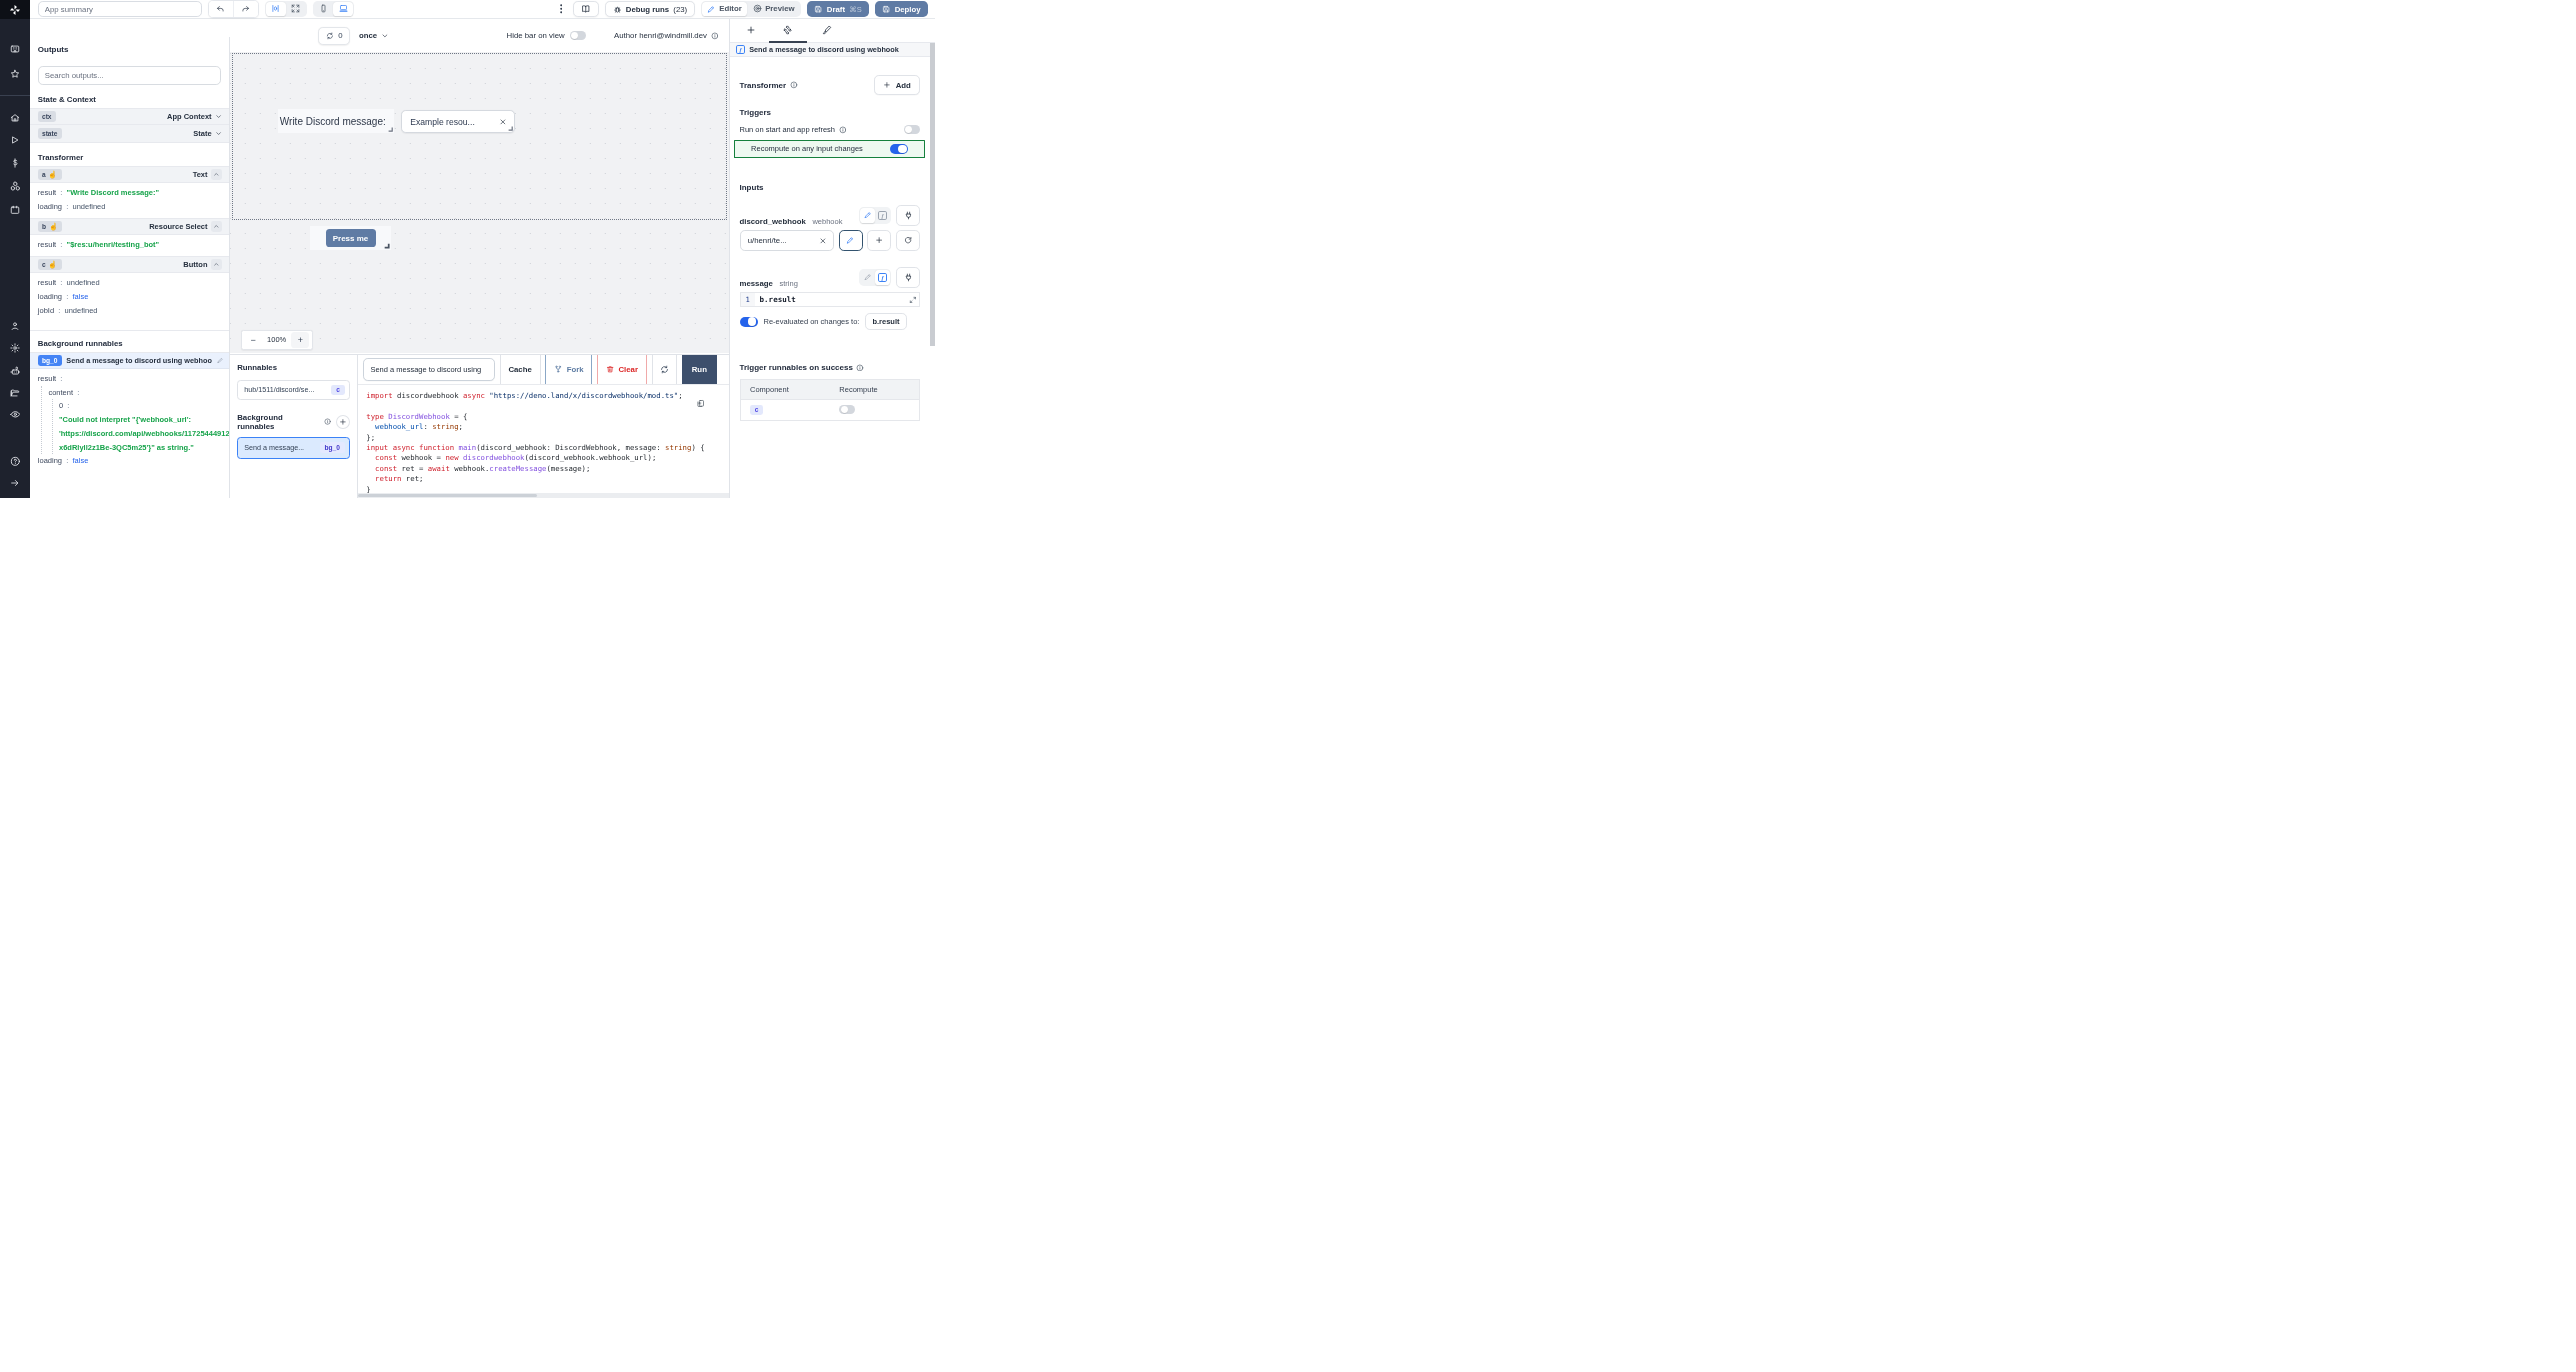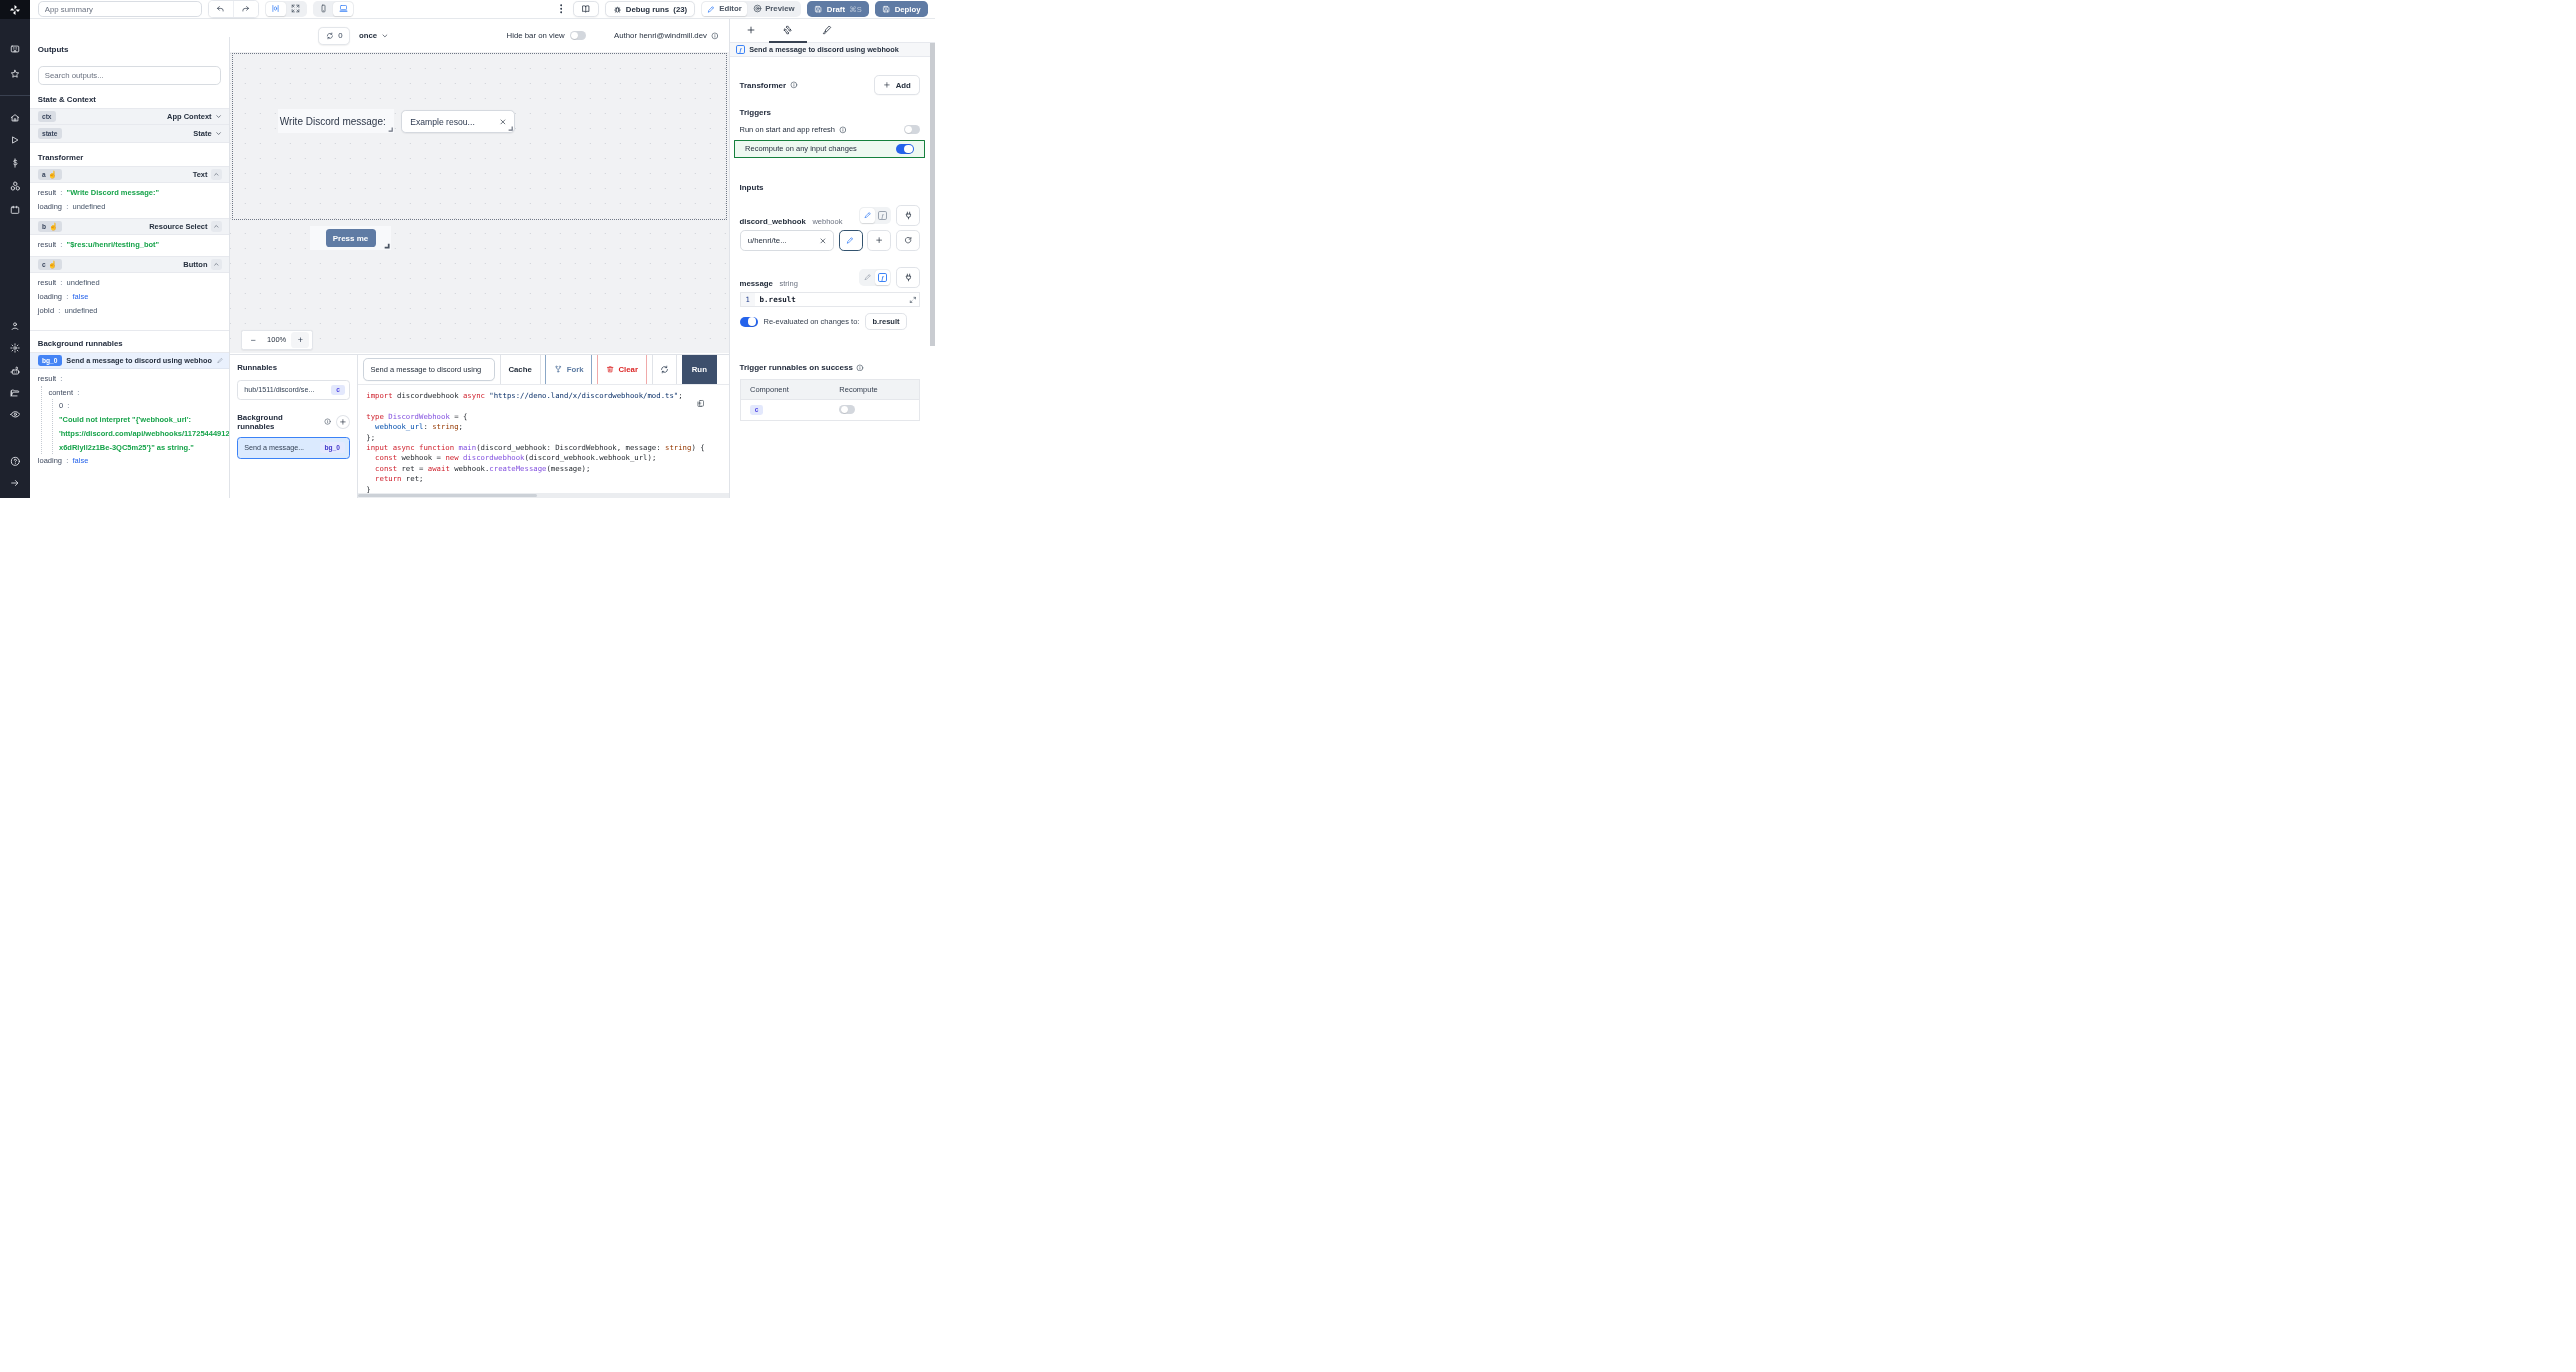--- a/index.html
+++ b/index.html
@@ -22,21 +22,21 @@
   .summary-input::placeholder { color:#6b7280; }
   .btn-group { display:flex; border:0.6px solid #e4e7ec; border-radius:4.8px; overflow:hidden; background:#fff; margin-left:6px; box-shadow:0 0.6px 1.2px rgba(0,0,0,.04); }
   .btn-group .gbtn { width:24.4px; height:15.5px; display:flex; align-items:center; justify-content:center; color:#374151; cursor:pointer; background:#fff; }
   .btn-group .gbtn + .gbtn { border-left:0.6px solid #eceef2; }
   .seg { display:flex; background:#eef0f3; border-radius:4.8px; padding:1.2px; margin-left:6px; }
   .seg .seg-btn { height:14.3px; border-radius:3.6px; display:flex; align-items:center; justify-content:center; padding:0 5.4px; color:#4b5563; cursor:pointer; gap:3.6px; font-size:7.8px; font-weight:700; }
   .seg .seg-btn.active { background:#fff; box-shadow:0 0.6px 1.2px rgba(0,0,0,.12); }
   .seg .seg-btn.active .blue-ic { color:#3b82f6; }
   .kebab { margin-left:auto; width:12px; display:flex; justify-content:center; color:#374151; cursor:pointer; }
   .tb-btn { height:16.7px; border:0.6px solid #e0e3e8; border-radius:4.8px; background:#fff; display:flex; align-items:center; gap:4.2px; padding:0 6.6px; font-size:7.8px; font-weight:700; color:#26303f; cursor:pointer; margin-left:6px; box-shadow:0 0.6px 1.2px rgba(0,0,0,.04); }
-  .tb-btn .cnt { font-weight:700; }
+  .tb-btn .cnt { font-weight:400; }
   .blue-btn { height:16.7px; border-radius:4.8px; background:#5f7ba4; color:#fff; display:flex; align-items:center; gap:4.2px; padding:0 7.2px; font-size:7.8px; font-weight:700; cursor:pointer; margin-left:6px; }
   .blue-btn .shortcut { color:#bcc9da; font-weight:400; font-size:7.5px; }
 
   
   .left-panel { position:absolute; left:30px; top:37px; width:200px; bottom:0; background:#fff; border-right:0.6px solid #e0e3e8; overflow:hidden; font-size:7.5px; }
   .lp-title { font-size:8px; font-weight:700; color:#232c3d; margin:8.3px 7.8px 0; }
   .search-box { margin:12px 7.8px 0; height:18.5px; border:0.6px solid #d8dce1; border-radius:4.8px; display:flex; align-items:center; padding:0 6px; }
   .search-box input { border:none; outline:none; width:100%; font-size:7.8px; color:#374151; font-family:"Liberation Sans",sans-serif; background:transparent; }
   .search-box input::placeholder { color:#6b7280; }
   .sec-title { font-size:7.8px; font-weight:700; color:#232c3d; margin:10px 7.8px 4.2px; }
@@ -130,21 +130,21 @@
   .fn-ic { width:9px; height:9px; border:1px solid #3b82f6; border-radius:1.8px; color:#3b82f6; font-size:6.3px; font-weight:700; font-style:italic; display:flex; align-items:center; justify-content:center; font-family:"Liberation Serif",serif; flex:none; }
   .rp-header .t { font-size:7.3px; font-weight:700; color:#26303f; white-space:nowrap; overflow:hidden; }
   .rp-body { position:absolute; top:38px; left:0; right:5.4px; bottom:0; padding:0 9.5px; overflow:hidden; }
   .transformer-row { margin-top:18px; display:flex; align-items:center; }
   .h14 { font-size:8px; font-weight:700; color:#232c3d; }
   .info-ic { color:#4b5866; margin-left:3.6px; }
   .add-btn { margin-left:auto; height:20px; border:0.6px solid #e0e3e8; border-radius:4.8px; background:#fff; display:flex; align-items:center; gap:4.8px; padding:0 8.3px; font-size:7.8px; font-weight:700; color:#26303f; cursor:pointer; box-shadow:0 0.6px 0.6px rgba(0,0,0,.04); }
   .triggers-title { margin-top:13px; }
   .trig-row { margin-top:8.3px; display:flex; align-items:center; font-size:7.5px; color:#26303f; }
   .trig-row .toggle { margin-left:auto; }
-  .recompute-box { margin-top:5.4px; margin-left:-5.4px; margin-right:-4.8px; border:1.2px solid #15803d; background:#eef9f1; display:flex; align-items:center; padding:3px 10px; font-size:7.5px; color:#26303f; border-radius:0.6px; }
+  .recompute-box { margin-top:5.4px; margin-left:-5.4px; margin-right:-4.8px; border:1.2px solid #15803d; background:#eef9f1; display:flex; align-items:center; padding:3px 16px; font-size:7.5px; color:#26303f; border-radius:0.6px; }
   .recompute-box .toggle { margin-left:auto; width:18px; height:10px; }
   .recompute-box .toggle::after { width:8.3px; height:8.3px; }
   .inputs-title { margin-top:25px; }
   .field-head { margin-top:13px; display:flex; align-items:flex-end; gap:5.4px; }
   .fname { font-size:7.8px; font-weight:700; color:#1f2937; }
   .ftype { font-size:7.5px; color:#6b7280; margin-left:1.2px; }
   .fctl { margin-left:auto; display:flex; align-items:center; gap:4.8px; }
   .mini-seg { background:#f1f3f5; border-radius:4.8px; padding:1.2px; display:flex; }
   .mini-seg .cell { width:15px; height:15px; border-radius:3.6px; display:flex; align-items:center; justify-content:center; color:#9aa3af; cursor:pointer; }
   .mini-seg .cell.active { background:#fff; box-shadow:0 0.6px 1.2px rgba(0,0,0,.12); color:#3b82f6; }

